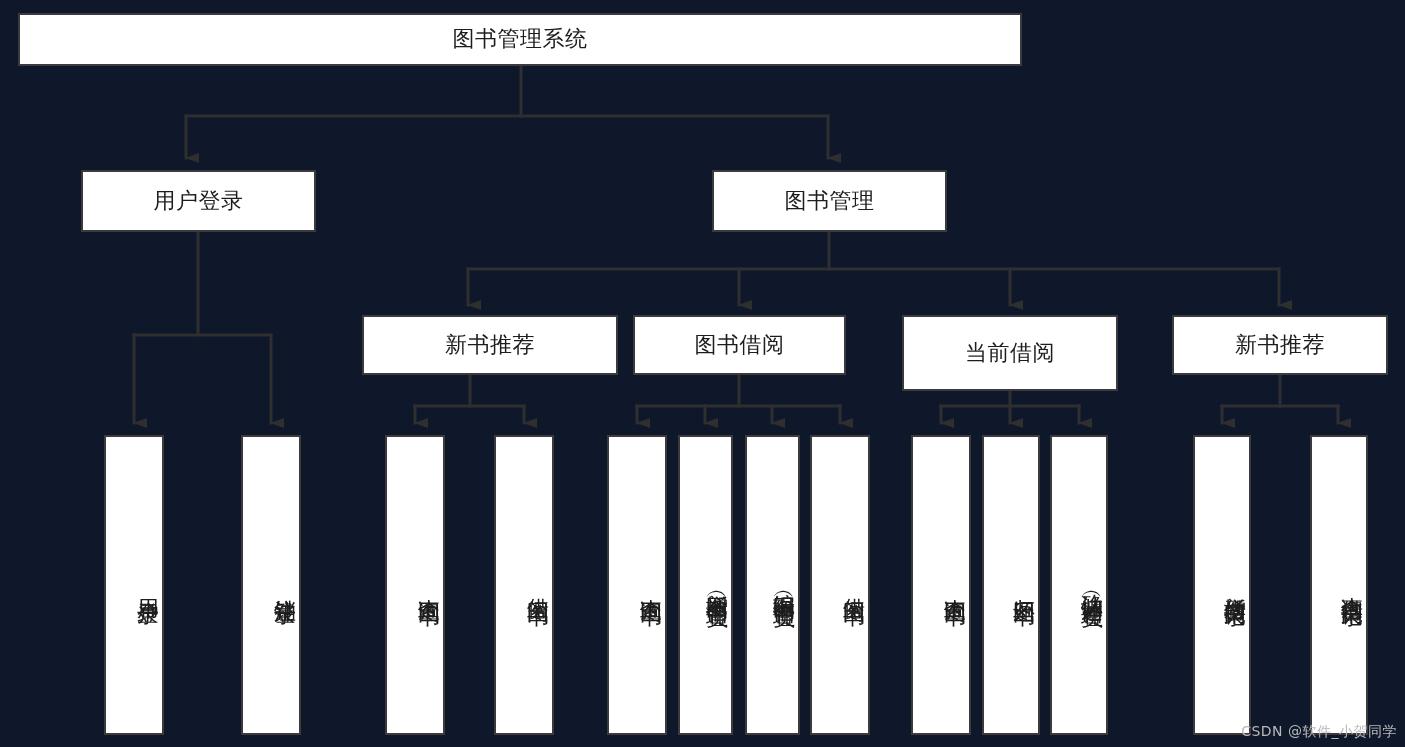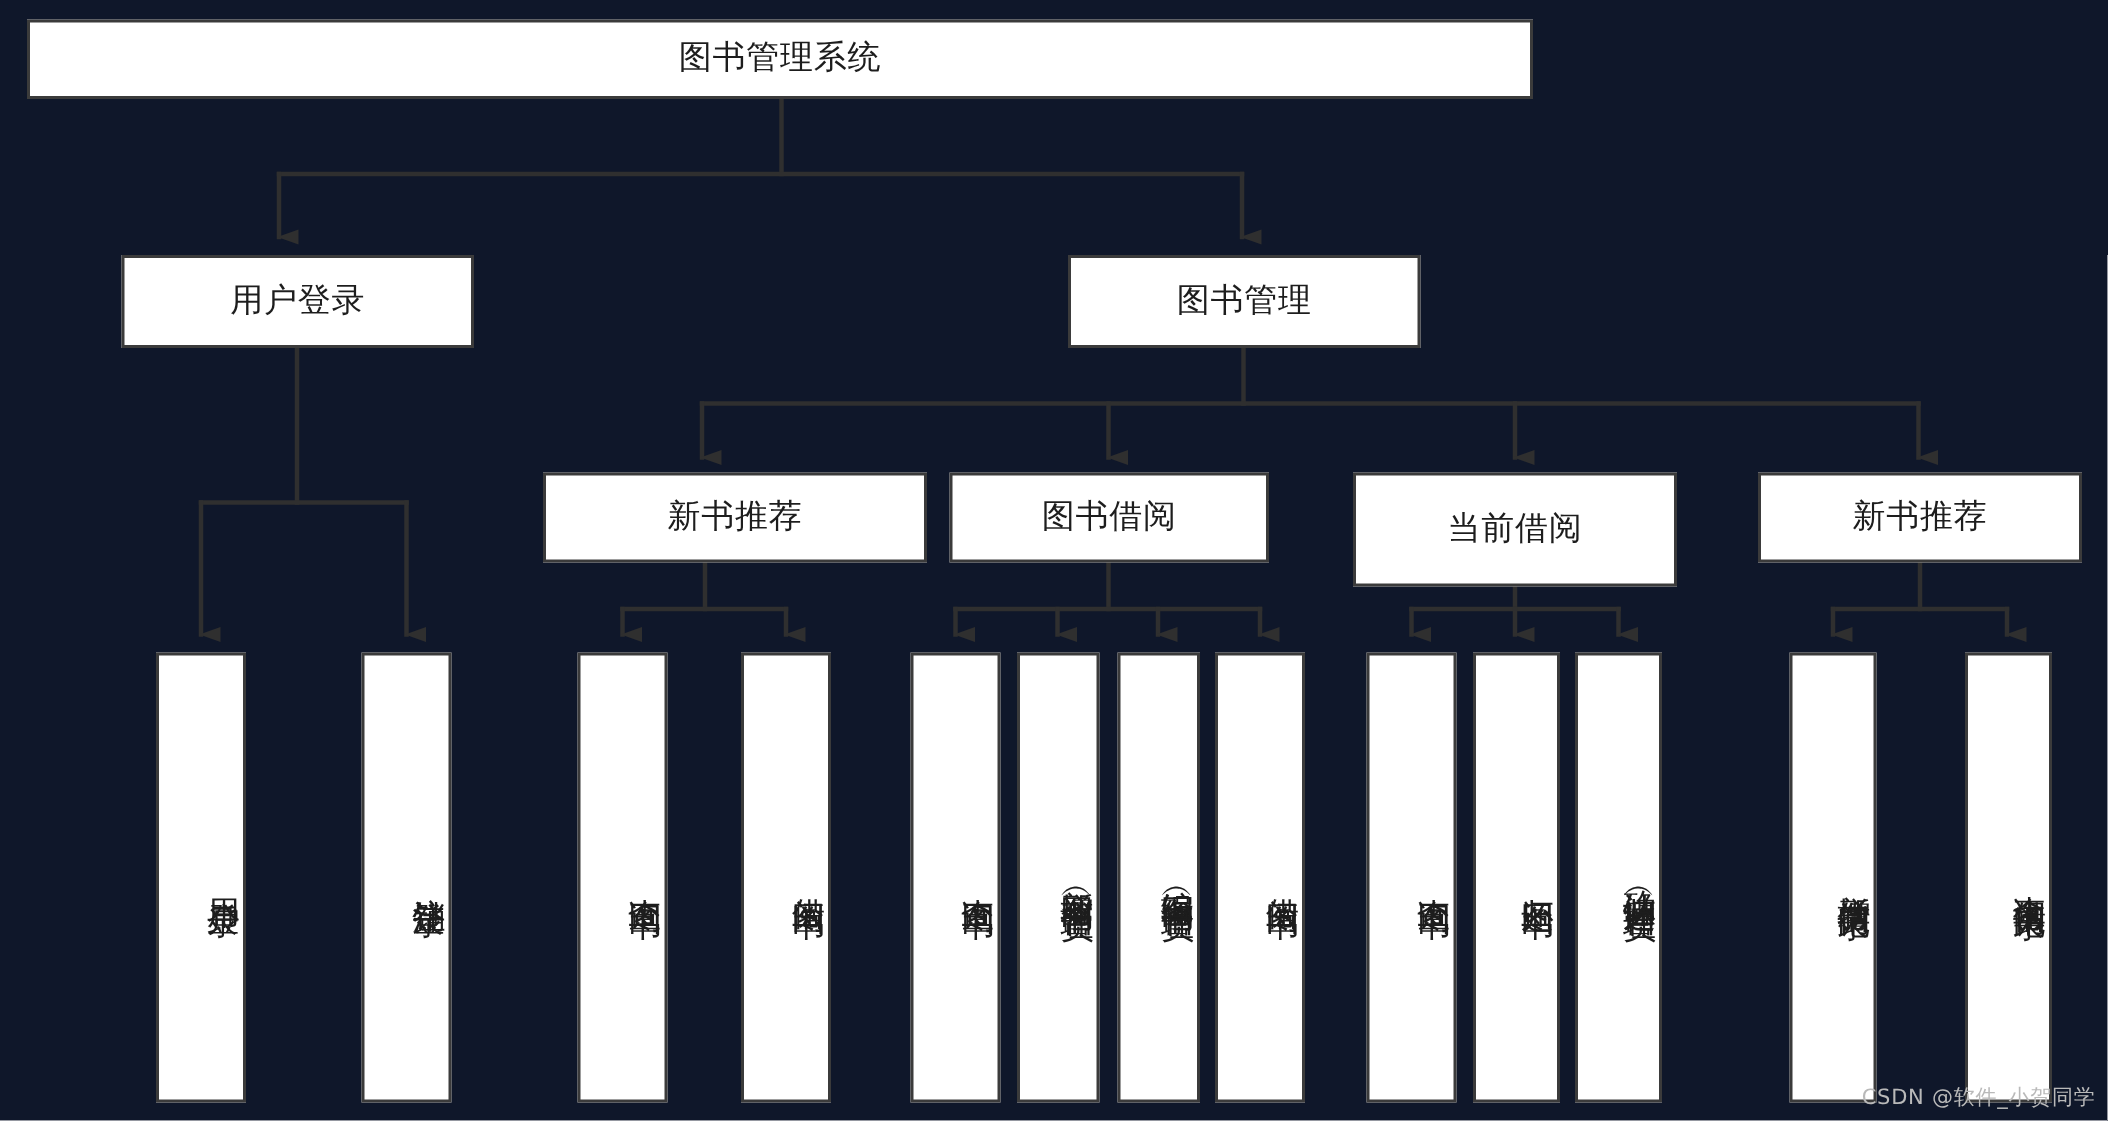--- a/index.html
+++ b/index.html
@@ -123,21 +123,21 @@
       <path d="M 1338 406 L 1338 423" marker-end="url(#arrow)"></path>
     </g>
   </svg>
 
   <div class="node h root" style="left:18px; top:13px; width:1004px; height:53px;">图书管理系统</div>
 
   <div class="node h" style="left:81px; top:170px; width:235px; height:62px;">用户登录</div>
   <div class="node h" style="left:712px; top:170px; width:235px; height:62px;">图书管理</div>
 
   <div class="node h" style="left:362px; top:315px; width:256px; height:60px;">新书推荐</div>
-  <div class="node h" style="left:633px; top:315px; width:213px; height:60px;">图书借阅</div>
+  <div class="node h" style="left:633px; top:315px; width:213px; height:60px;font-family:Liberation Serif, serif;">图书借阅</div>
   <div class="node h" style="left:902px; top:315px; width:216px; height:76px;">当前借阅</div>
   <div class="node h" style="left:1172px; top:315px; width:216px; height:60px;">新书推荐</div>
 
   <div class="node v" style="left:104px; top:435px; width:60px; height:300px;">用户登录</div>
   <div class="node v" style="left:241px; top:435px; width:60px; height:300px;">注销登录</div>
 
   <div class="node v" style="left:385px; top:435px; width:60px; height:300px;">查询图书</div>
   <div class="node v" style="left:494px; top:435px; width:60px; height:300px;">借阅图书</div>
 
   <div class="node v" style="left:607px; top:435px; width:60px; height:300px;">查询图书</div>

